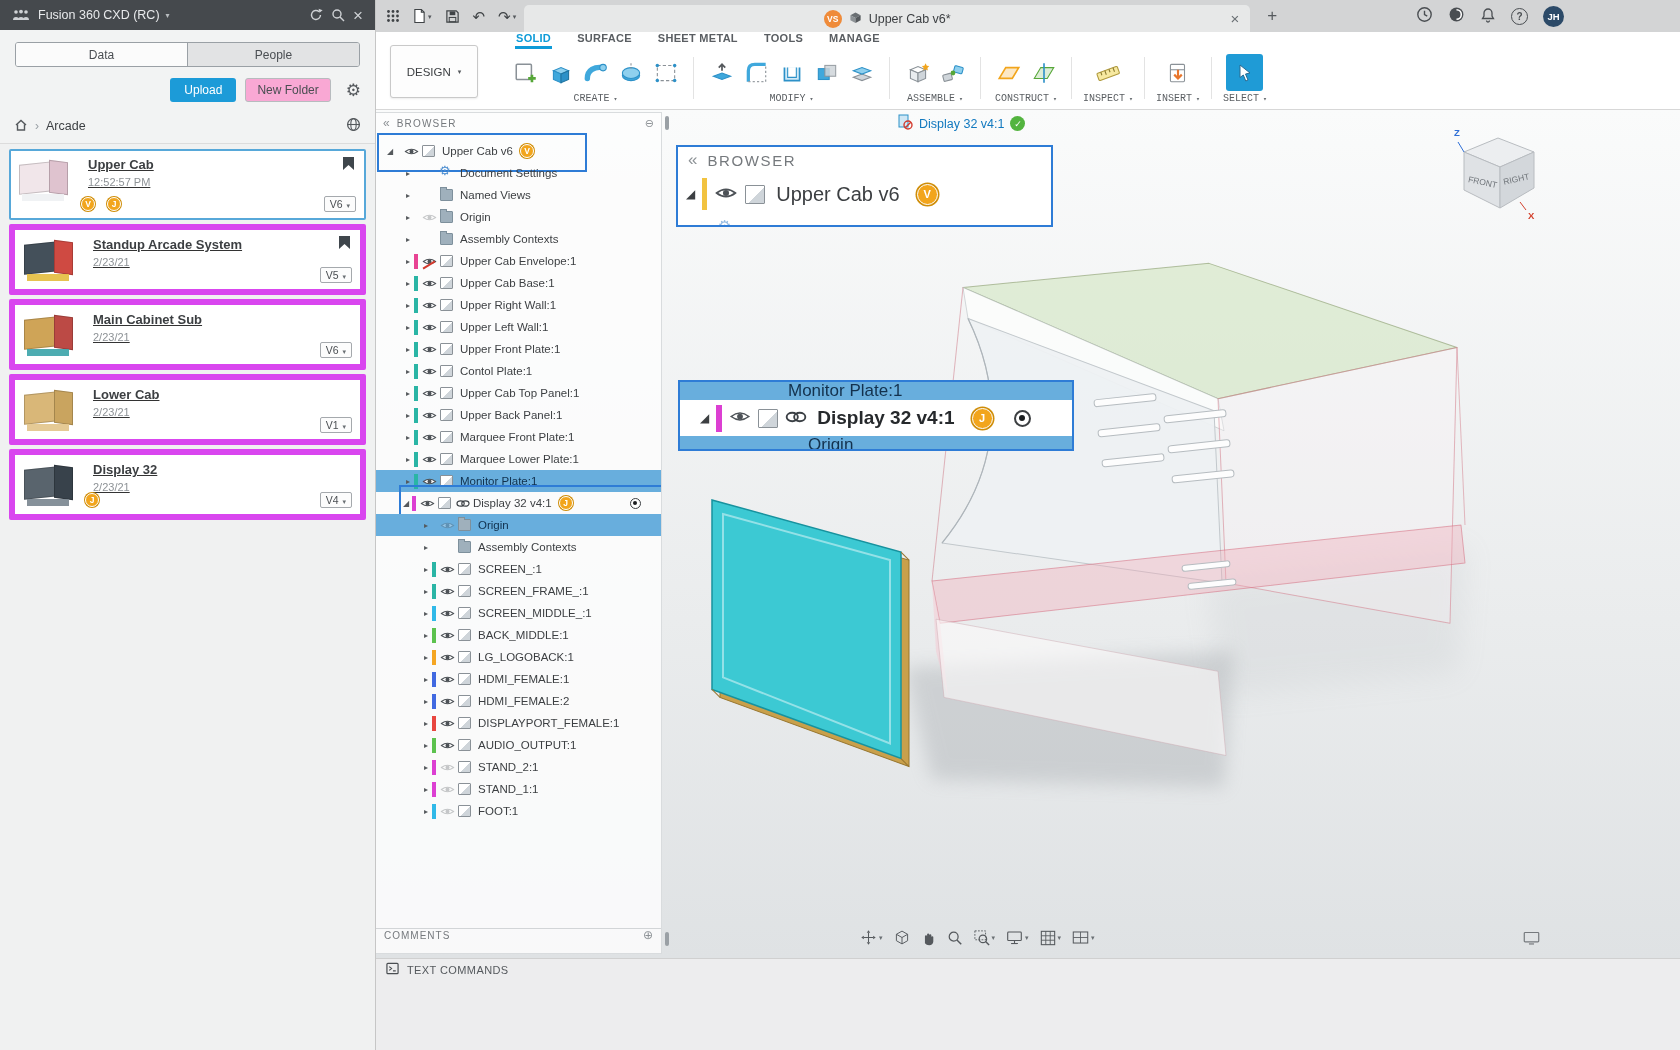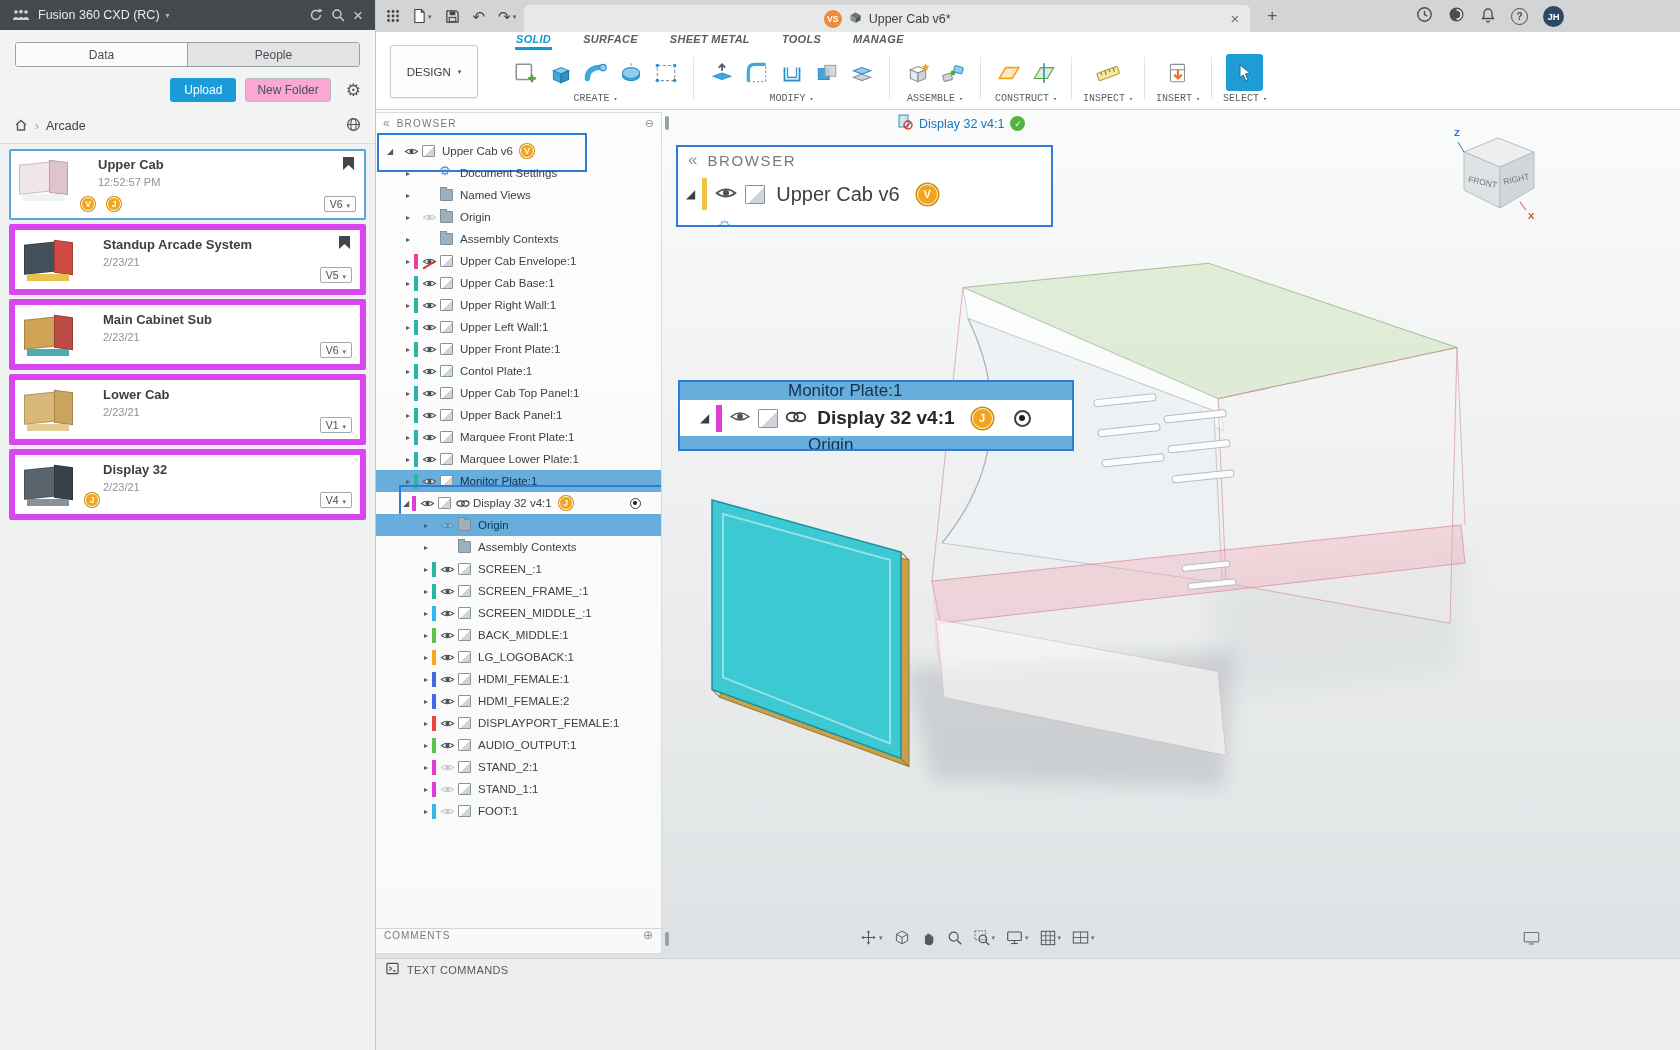--- a/index.html
+++ b/index.html
@@ -27,21 +27,21 @@
 .dcrumb .crumbtxt{font-size:12.5px;color:#3c3f42;}
 .dcrumb .spacer{flex:1;}
 .dcards{flex:1;background:#f0f1f1;padding:5px 9px;display:flex;flex-direction:column;gap:4px;overflow:hidden;}
 .card{position:relative;height:71px;flex:0 0 71px;background:#fff;border:6px solid #d946ef;border-radius:2px;display:flex;padding:6px;cursor:pointer;}
 .card.active{border:2px solid #57a8d9;padding:5px;}
 .thumb{width:62px;height:46px;flex:0 0 62px;position:relative;}
 .thumb div{position:absolute;border:1px solid rgba(0,0,0,.18);}
 .thumb .t1{left:3px;top:7px;width:34px;height:30px;transform:skewY(-6deg);}
 .thumb .t2{left:33px;top:5px;width:19px;height:33px;transform:skewY(7deg);}
 .thumb .t3{left:6px;bottom:1px;width:42px;height:7px;border:none;opacity:.9;}
-.cbody{margin-left:20px;padding-top:1px;}
+.cbody{margin-left:10px;padding-top:1px;text-decoration:underline;}
 .cname{font-size:13px;font-weight:bold;color:#3c3f42;white-space:nowrap;}
 .cdate{font-size:11px;color:#8d9296;margin-top:4px;}
 .cflag{display:none;position:absolute;top:6px;right:10px;width:11px;height:13px;background:#3f464c;clip-path:polygon(0 0,100% 0,100% 100%,50% 62%,0 100%);}
 .card.flagged .cflag{display:block;}
 .cbadges{position:absolute;left:70px;bottom:7px;display:flex;gap:12px;}
 .cb{width:14px;height:14px;border-radius:50%;background:#f2a51c;border:1px solid #fff;box-shadow:0 0 0 1px #cf8d08;color:#fff;font-size:8.5px;font-weight:bold;display:flex;align-items:center;justify-content:center;}
 .cb:empty{display:none;}
 .cver{position:absolute;right:8px;bottom:6px;border:1px solid #a5a9ad;border-radius:2px;background:#fcfcfc;color:#4a4e52;font-size:10.5px;padding:1px 5px;cursor:pointer;}
 .cver::after{content:"\25BE";font-size:7px;margin-left:4px;color:#6a6f73;}
 
@@ -60,21 +60,21 @@
 .new-tab{margin-left:11px;width:22px;text-align:center;font-size:17px;color:#55595d;cursor:pointer;}
 .tb-right{margin-left:auto;margin-right:116px;display:flex;align-items:center;gap:15px;}
 .helpc{width:17px;height:17px;border-radius:50%;border:1.4px solid #4a4e52;color:#4a4e52;font-size:10px;font-weight:bold;display:flex;align-items:center;justify-content:center;}
 .uavatar{width:21px;height:21px;border-radius:50%;background:#2c4a68;color:#fff;font-size:9.5px;font-weight:bold;display:flex;align-items:center;justify-content:center;cursor:pointer;}
 
 
 .ribbon{height:78px;flex:0 0 78px;background:#fff;border-bottom:1px solid #d7d7d7;display:flex;}
 .design-btn{margin:13px 10px 11px 14px;width:88px;border:1px solid #c9c9c9;border-radius:3px;background:#fdfdfd;box-shadow:0 1px 2px rgba(0,0,0,.08);display:flex;align-items:center;justify-content:center;gap:7px;font-size:11.5px;color:#3c3f42;cursor:pointer;}
 .design-btn .caret{font-size:7px;color:#55595d;}
 .ribbon-right{flex:1;display:flex;flex-direction:column;min-width:0;}
-.rtabs{display:flex;gap:30px;padding-left:27px;height:19px;align-items:center;flex:0 0 19px;font-style:italic;}
+.rtabs{display:flex;gap:24px;padding-left:27px;height:19px;align-items:flex-start;flex:0 0 19px;}
 .rtab{font-size:11px;font-weight:bold;letter-spacing:.3px;color:#5a5e62;padding:0 1px 2px;border-bottom:3px solid transparent;cursor:pointer;white-space:nowrap;}
 .rtab.active{color:#0e9bd8;border-color:#0e9bd8;}
 .rgroups{flex:1;display:flex;align-items:stretch;padding-left:12px;}
 .rgroup{display:flex;flex-direction:column;align-items:center;padding:1px 9px 0;}
 .ricons{display:flex;gap:2px;align-items:center;height:41px;}
 .rlabel{font-size:10px;color:#5a5e62;display:flex;align-items:center;gap:4px;margin-top:0;cursor:pointer;white-space:nowrap;font-family:Liberation Mono, monospace;}
 .rlabel .caret{font-size:6.5px;color:#6a6f73;}
 .rsep{width:1px;background:#e3e3e3;margin:6px 2px 10px;}
 .ic{width:33px;height:37px;display:flex;align-items:center;justify-content:center;cursor:pointer;border-radius:3px;}
 .ic.sel-active{background:#1f9bd6;width:37px;height:37px;}

